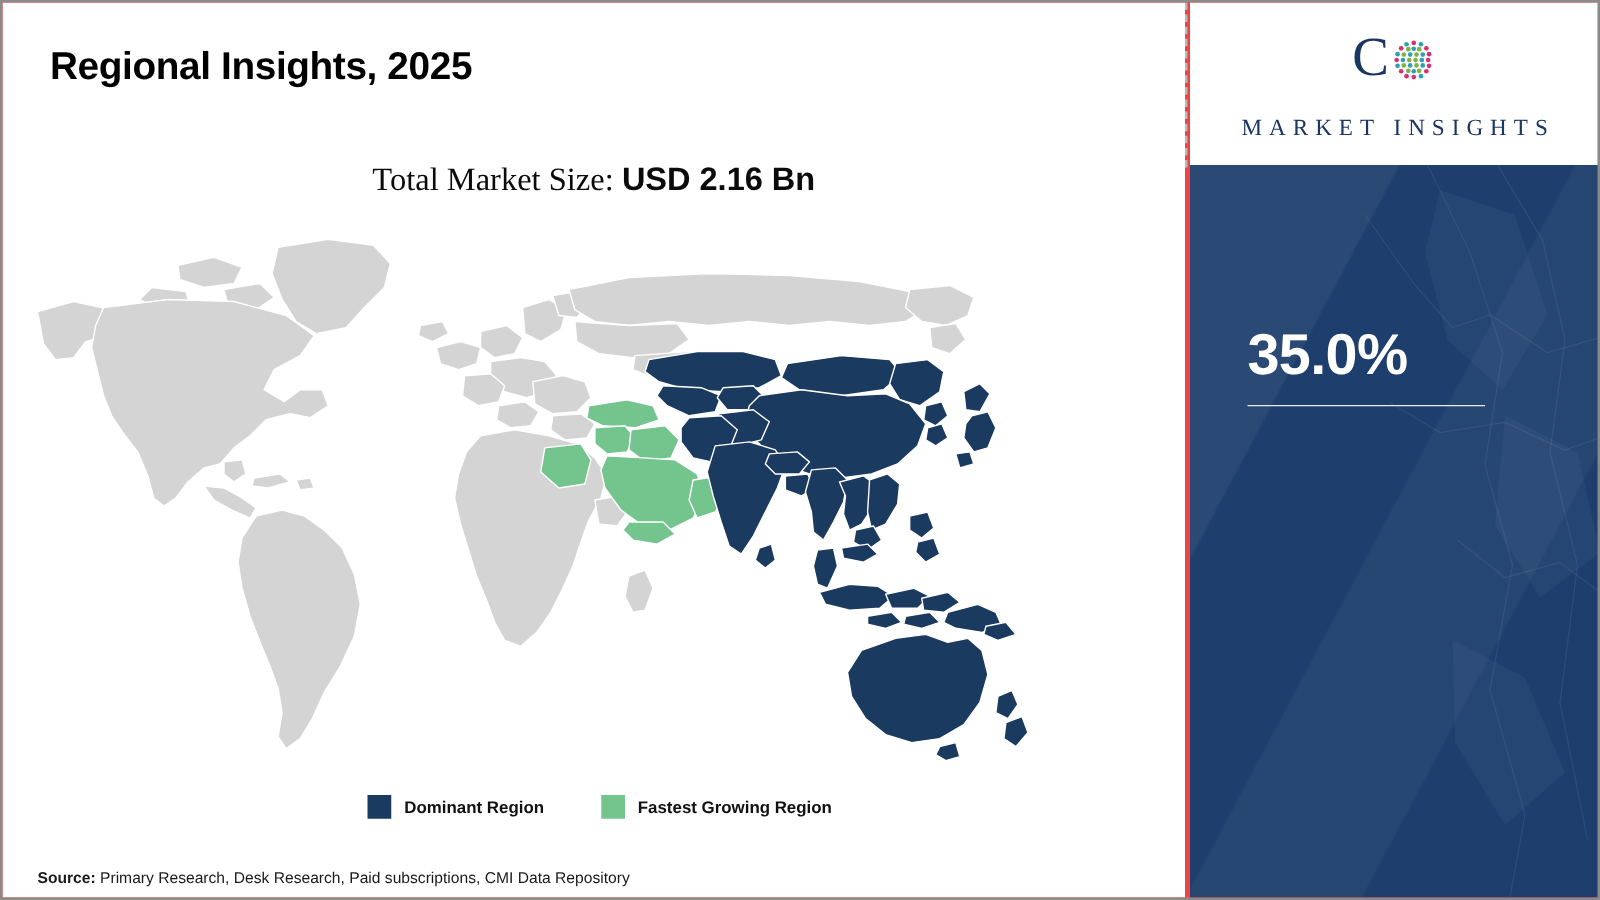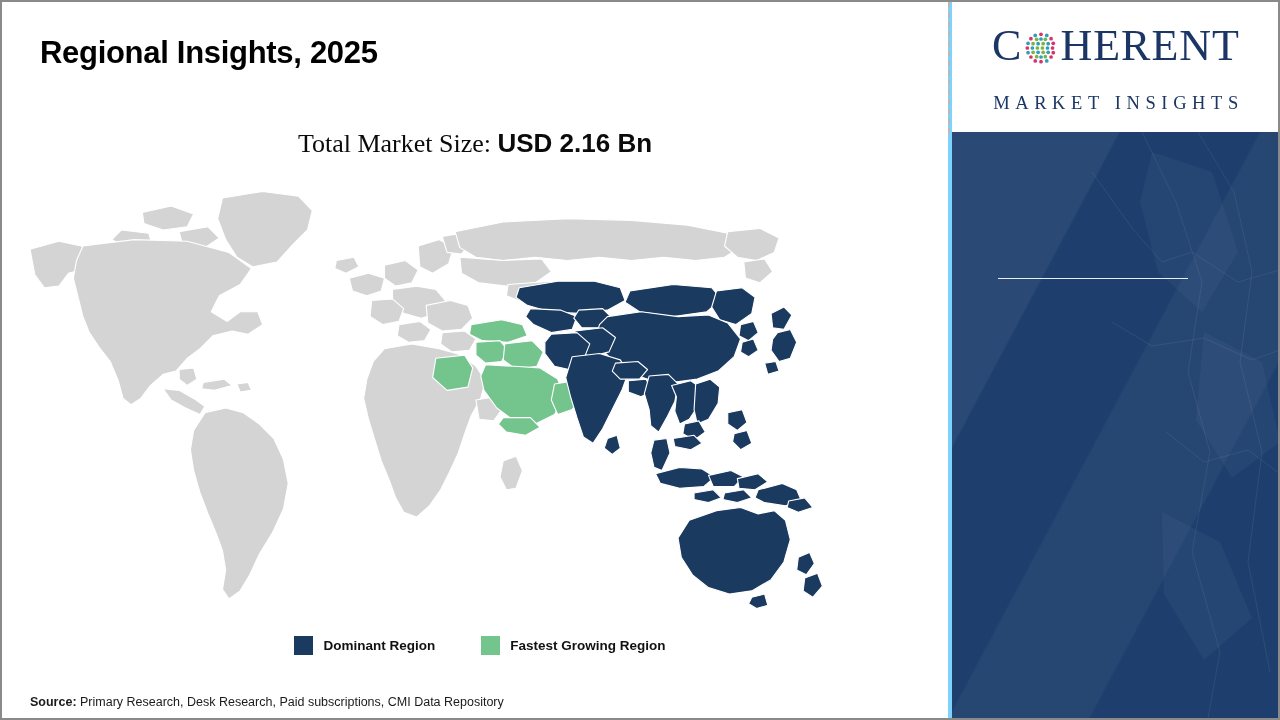--- a/index.html
+++ b/index.html
@@ -9,21 +9,21 @@
   }
   body {
     font-family: "Liberation Sans", sans-serif;
   }
 
   #page {
     position: relative;
     width: 1280px;
     height: 720px;
     overflow: hidden;
-    background: #7dd3fc;
+    background: #ef4444;
     box-sizing: border-box;
     border: 2px solid #8a8a8a;
     padding-left: 11px;
   }
 
   
   #left-pane {
     position: absolute;
     left: 0; top: 0;
     width: 946px;
@@ -436,21 +436,20 @@
           <circle cx="22" cy="75" r="5.2" fill="#d6336c"></circle>
           <circle cx="38" cy="74" r="5.2" fill="#7cb342"></circle>
           <circle cx="50" cy="75" r="5.2" fill="#2f9fb5"></circle>
           <circle cx="62" cy="74" r="5.2" fill="#7cb342"></circle>
           <circle cx="78" cy="75" r="5.2" fill="#d6336c"></circle>
           <circle cx="34" cy="86" r="5.2" fill="#d6336c"></circle>
           <circle cx="50" cy="88" r="5.2" fill="#d6336c"></circle>
           <circle cx="66" cy="86" r="5.2" fill="#2f9fb5"></circle>
         </g>
       </svg>
-      <span>HERENT</span>
     </div>
     <div id="logo-sub">MARKET INSIGHTS</div>
   </div>
 
   <div id="stat-panel">
     <svg class="panel-texture" viewBox="0 0 328 586" preserveAspectRatio="none">
       <g fill="none" stroke="#ffffff" stroke-opacity="0.07" stroke-width="1">
         <path d="M190 0 L224 70 L250 150 L236 240 L258 320 L240 420 L268 520 L256 586"></path>
         <path d="M246 0 L282 60 L300 140 L288 230 L310 320 L296 430 L318 540"></path>
         <path d="M140 40 L180 96 L210 130 L240 120 L286 150 L328 138"></path>
@@ -459,17 +458,18 @@
       </g>
       <g fill="#ffffff" fill-opacity="0.035">
         <path d="M200 20 L260 40 L286 120 L250 180 L206 140 L188 70 Z"></path>
         <path d="M252 200 L310 230 L328 310 L280 346 L244 288 Z"></path>
         <path d="M210 380 L268 410 L300 486 L252 528 L212 462 Z"></path>
       </g>
     </svg>
     <div class="panel-sheen"></div>
 
     <div id="stat-content">
+      <div id="stat-pct">35.0%</div>
       <div id="stat-rule"></div>
     </div>
   </div>
 
 </div>
 
 </body></html>

